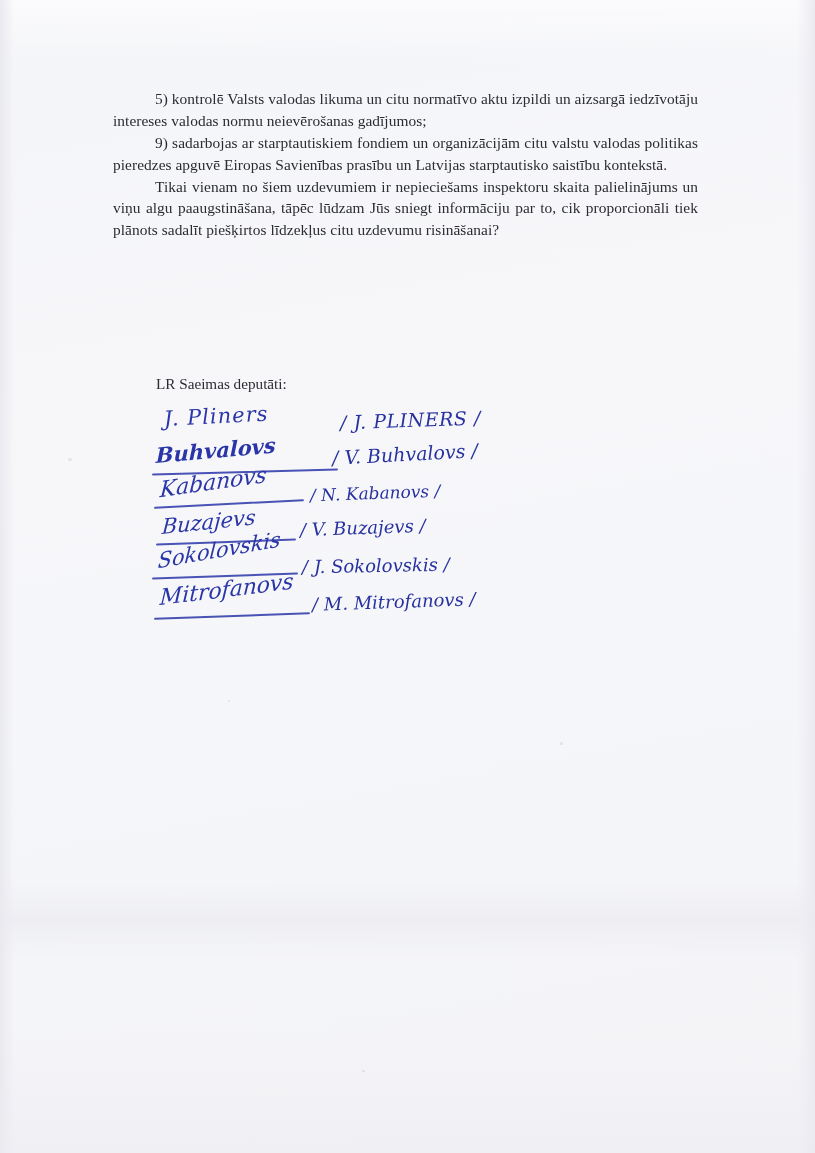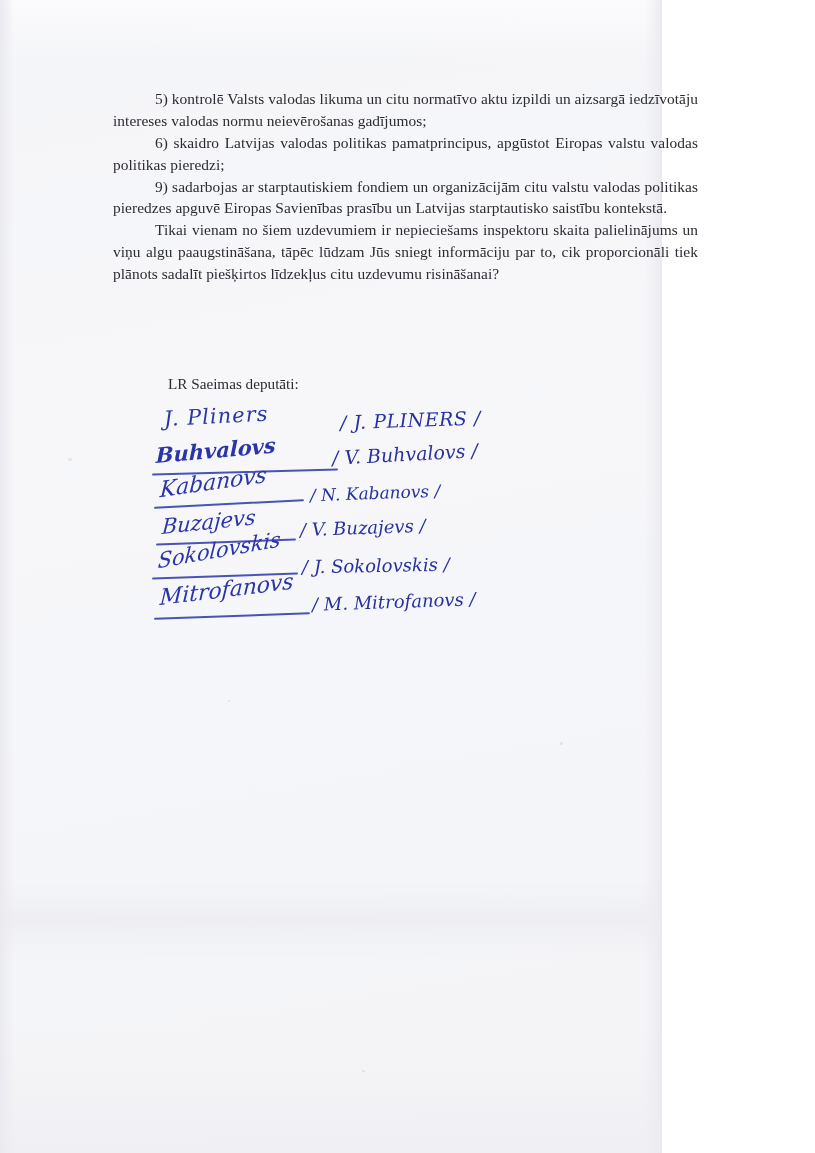--- a/index.html
+++ b/index.html
@@ -8,21 +8,21 @@
   }
   body {
     width: 815px;
     height: 1153px;
     background: #ffffff;
     font-family: "Liberation Serif", serif;
     overflow: hidden;
   }
   .page {
     position: relative;
-    width: 662px;
+    width: 815px;
     height: 1153px;
     background: linear-gradient(170deg, #f4f5f8 0%, #f7f7fa 35%, #f5f6f9 60%, #f4f4f7 100%);
     box-sizing: border-box;
   }
   
   .scan-band {
     position: absolute;
     left: 0;
     right: 0;
     pointer-events: none;
@@ -72,21 +72,21 @@
     text-indent: 42px;
     color: #2b2b33;
     letter-spacing: .05px;
   }
   p.para + p.para {
     margin-top: 0px;
   }
 
   .signers-label {
     position: absolute;
-    left: 168px;
+    left: 156px;
     top: 375px;
     font-size: 15.2px;
     color: #2b2b33;
   }
 
   .signature-block {
     position: absolute;
     left: 150px;
     top: 405px;
     width: 430px;
@@ -162,21 +162,20 @@
   <div class="edge-left"></div>
   <div class="edge-right"></div>
 
   <span class="speck" style="left:68px; top:458px; width:4px; height:3px;"></span>
   <span class="speck" style="left:560px; top:742px; width:3px; height:3px;"></span>
   <span class="speck" style="left:362px; top:1070px; width:3px; height:2px;"></span>
   <span class="speck" style="left:228px; top:700px; width:2px; height:2px;"></span>
 
   <div class="content">
     <p class="para">5) kontrolē Valsts valodas likuma un citu normatīvo aktu izpildi un aizsargā iedzīvotāju intereses valodas normu neievērošanas gadījumos;</p>
-    <p class="para">6) skaidro Latvijas valodas politikas pamatprincipus, apgūstot Eiropas valstu valodas politikas pieredzi;</p>
     <p class="para">9) sadarbojas ar starptautiskiem fondiem un organizācijām citu valstu valodas politikas pieredzes apguvē Eiropas Savienības prasību un Latvijas starptautisko saistību kontekstā.</p>
     <p class="para">Tikai vienam no šiem uzdevumiem ir nepieciešams inspektoru skaita palielinājums un viņu algu paaugstināšana, tāpēc lūdzam Jūs sniegt informāciju par to, cik proporcionāli tiek plānots sadalīt piešķirtos līdzekļus citu uzdevumu risināšanai?</p>
   </div>
 
   <div class="signers-label">LR Saeimas deputāti:</div>
 
   <div class="signature-block">
     <div class="sig-row r1">
       <span class="sig-ink">J. Pliners</span>
       <span class="sig-name">/ J. PLINERS /</span>

